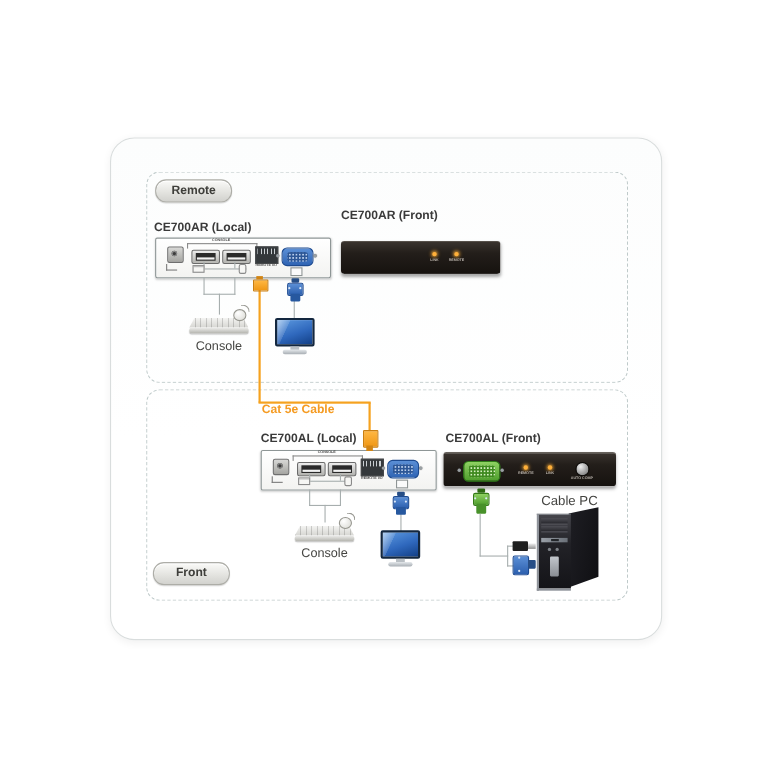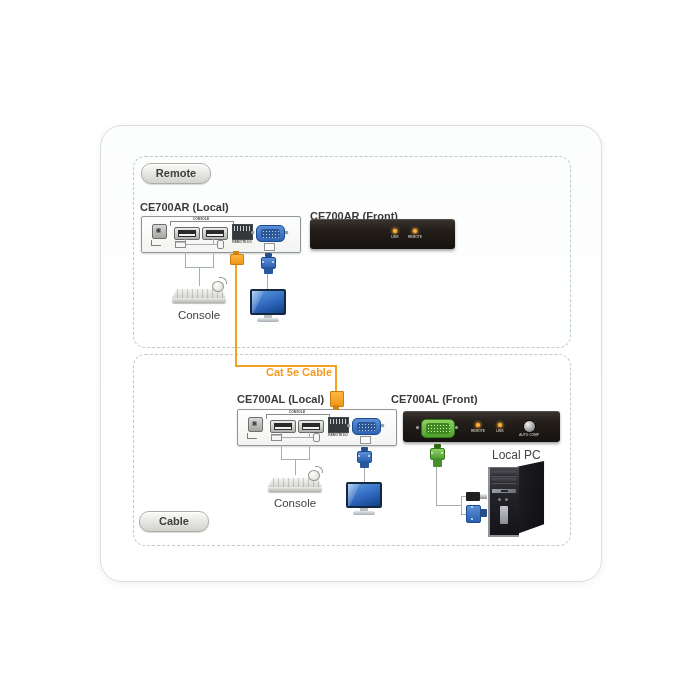--- a/index.html
+++ b/index.html
@@ -141,21 +141,21 @@
 
 <div class="stage">
   <div class="card">
 
     <div class="zone" style="left:32px;top:30px;width:436px;height:190px;"></div>
 
     <div class="zone" style="left:32px;top:228px;width:436px;height:190px;"></div>
   </div>
 
   <div class="tab-pill" style="left:141px;top:163px;">Remote</div>
-  <div class="tab-pill" style="left:139px;top:511px;">Cable</div>
+  <div class="tab-pill" style="left:139px;top:511px;">Front</div>
 
   <div class="dev-label" style="left:140px;top:201px;">CE700AR (Local)</div>
 
   <div class="rear-dev" style="left:141px;top:216px;">
     <div class="pwr">
         <i></i>
       </div>
     <div class="pwr-arrow"></div>
     <div class="cns-line"></div>
     <div class="t6 cns-label"><span>CONSOLE</span></div>
@@ -173,21 +173,21 @@
     <div class="rj45"></div>
     <div class="t6" style="left:74px;top:23px;width:52px;">REMOTE I/O</div>
     <div class="vga">
         <i class="holes"></i>
       </div>
     <i class="screw" style="left:109px;top:14px;"></i>
     <i class="screw" style="left:143px;top:14px;"></i>
     <div class="mini-mon"></div>
   </div>
 
-  <div class="dev-label" style="left:310px;top:210px;text-align:center;">CE700AR (Front)</div>
+  <div class="dev-label" style="left:310px;top:190px;text-align:center;">CE700AR (Front)</div>
   <div class="front-dev" style="left:310px;top:219px;width:145px;height:29px;">
     <div class="led" style="left:83px;top:9px;"></div>
     <div class="t6 led-label" style="left:70px;top:15px;width:30px;">LINK</div>
     <div class="led" style="left:103px;top:9px;"></div>
     <div class="t6 led-label" style="left:90px;top:15px;width:30px;">REMOTE</div>
   </div>
 
   <div class="line" style="left:185px;top:252px;width:1px;height:16px;"></div>
   <div class="line" style="left:213px;top:252px;width:1px;height:16px;"></div>
   <div class="line" style="left:185px;top:267px;width:29px;height:1px;"></div>
@@ -217,21 +217,21 @@
     <span class="nub" style="top:0;height:3px;"></span>
     <span class="body" style="top:3px;height:9px;"></span>
   </div>
   <div class="oline" style="left:235px;top:263px;width:2px;height:103px;"></div>
   <div class="oline" style="left:235px;top:365px;width:102px;height:2px;"></div>
   <div class="oline" style="left:335px;top:366px;width:2px;height:26px;"></div>
   <div class="oplug" style="left:330px;top:391px;height:20px;">
     <span class="body" style="top:0;height:14px;"></span>
     <span class="nub" style="top:14px;height:5px;"></span>
   </div>
-  <div class="cable-label" style="left:238px;top:366px;margin-left:28px;">Cat 5e Cable</div>
+  <div class="cable-label" style="left:238px;top:366px;">Cat 5e Cable</div>
 
   <div class="dev-label" style="left:237px;top:393px;">CE700AL (Local)</div>
 
   <div class="rear-dev" style="left:237px;top:409px;">
     <div class="pwr">
         <i></i>
       </div>
     <div class="pwr-arrow"></div>
     <div class="cns-line"></div>
     <div class="t6 cns-label"><span>CONSOLE</span></div>
@@ -249,21 +249,21 @@
     <div class="rj45"></div>
     <div class="t6" style="left:74px;top:23px;width:52px;">REMOTE I/O</div>
     <div class="vga">
         <i class="holes"></i>
       </div>
     <i class="screw" style="left:109px;top:14px;"></i>
     <i class="screw" style="left:143px;top:14px;"></i>
     <div class="mini-mon"></div>
   </div>
 
-  <div class="dev-label" style="left:391px;top:393px;">CE700AL (Front)</div>
+  <div class="dev-label" style="left:405px;top:393px;">CE700AL (Front)</div>
   <div class="front-dev" style="left:403px;top:411px;width:157px;height:30px;">
     <div class="gvga">
         <i class="holes"></i>
       </div>
     <i class="screw" style="left:13px;top:14px;"></i>
     <i class="screw" style="left:52px;top:14px;"></i>
     <div class="led" style="left:73px;top:11px;"></div>
     <div class="t6 led-label" style="left:58px;top:17px;width:34px;">REMOTE</div>
     <div class="led" style="left:95px;top:11px;"></div>
     <div class="t6 led-label" style="left:80px;top:17px;width:34px;">LINK</div>
@@ -312,21 +312,21 @@
     <span class="body"></span>
       <span class="tip"></span>
   </div>
   <div class="hplug-vga" style="left:466px;top:505px;">
     <span class="body"></span>
     <i class="dot" style="left:5px;top:1px;"></i>
       <i class="dot" style="left:5px;top:13px;"></i>
     <span class="nub"></span>
   </div>
 
-  <div class="cap-label" style="left:492px;top:448px;font-size:12px;">Local PC</div>
+  <div class="cap-label" style="left:492px;top:448px;font-size:12px;">Cable PC</div>
   <div class="tower">
     <div class="side"></div>
     <div class="front">
       <div class="bay" style="top:3px;"></div>
       <div class="bay" style="top:10px;"></div>
       <div class="band">
           <i></i>
         </div>
       <div class="btn1"></div>
         <div class="btn2"></div>

